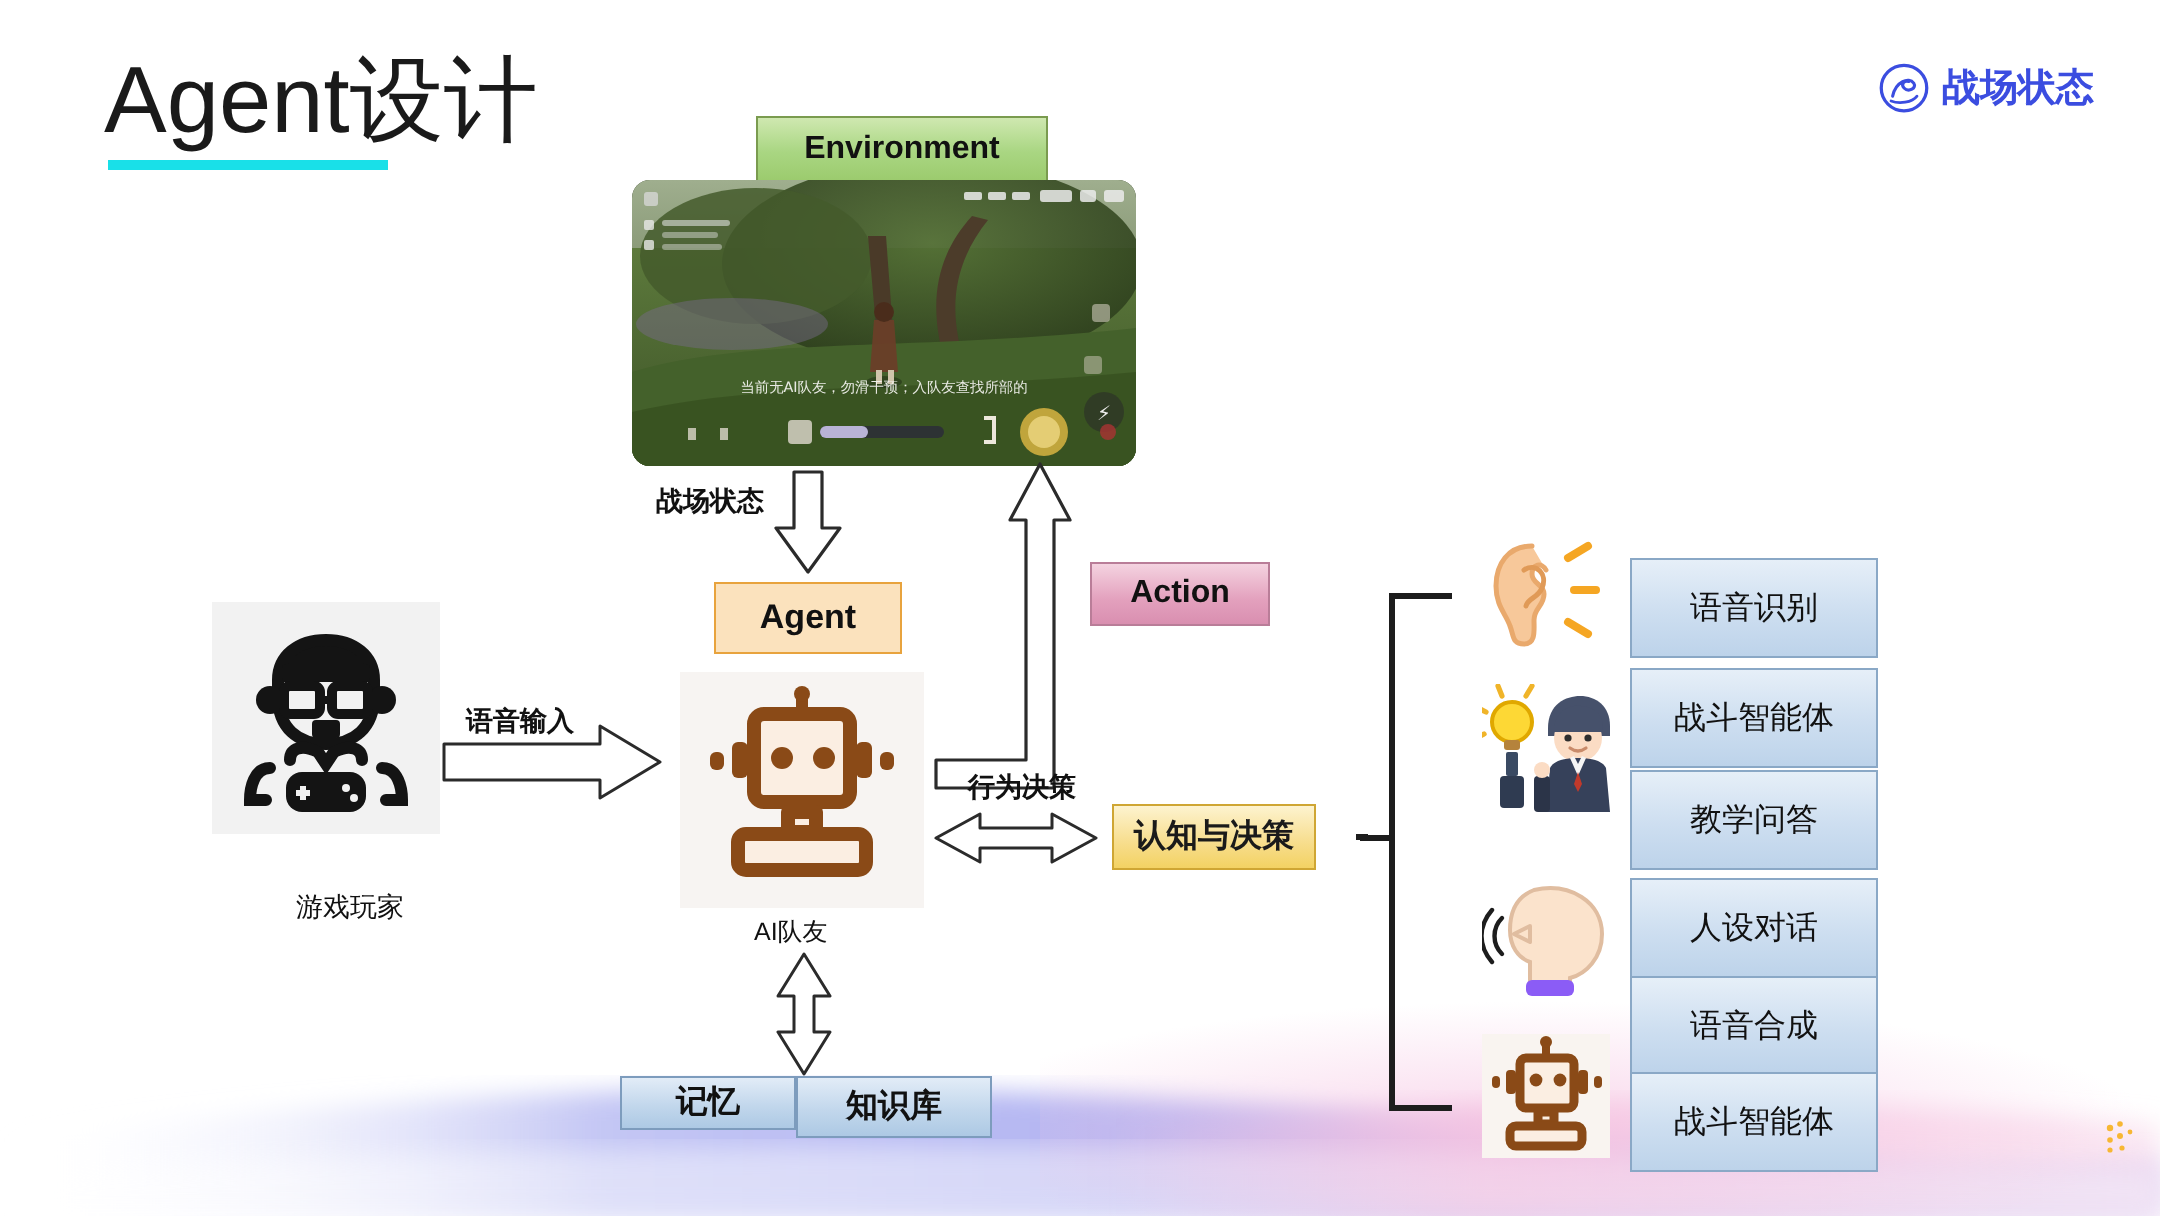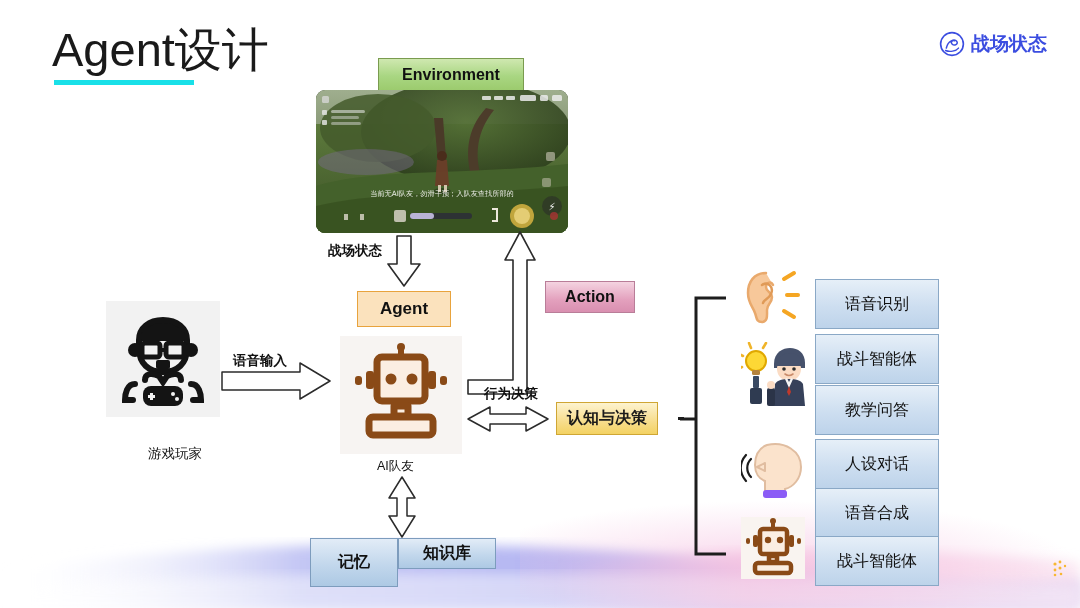--- a/index.html
+++ b/index.html
@@ -61,21 +61,21 @@
     left:556px; top:402px; width:102px; height:33px;
     background:linear-gradient(180deg,#fdf3cf 0%,#f7dd8c 60%,#f3d263 100%);
     border:1px solid #cfa634; font-size:16px; color:#1a1a1a;
     font-family:"DejaVu Sans","Liberation Sans",sans-serif;
   }
   .box-blue {
     background:linear-gradient(180deg,#e2ecf7 0%,#c2d7ec 55%,#adc9e4 100%);
     border:1px solid #7d9cbd; font-size:16px; color:#111;
     font-family:"DejaVu Sans","Liberation Sans",sans-serif; font-weight:700;
   }
-  .box-memory   { left:310px; top:538px; width:88px; height:49px; }
+  .box-memory   { left:310px; top:538px; width:88px; height:27px; }
   .box-kb       { left:398px; top:538px; width:98px; height:31px; }
 
   
   .cap {
     position:absolute; left:815px; width:124px; height:50px;
     background:linear-gradient(180deg,#e6eff8 0%,#cddef0 55%,#bdd3ea 100%);
     border:1px solid #8aa8c6;
     display:flex; align-items:center; justify-content:center;
     font-size:16px; color:#111; font-weight:400;
     font-family:"DejaVu Sans","Liberation Sans",sans-serif;

